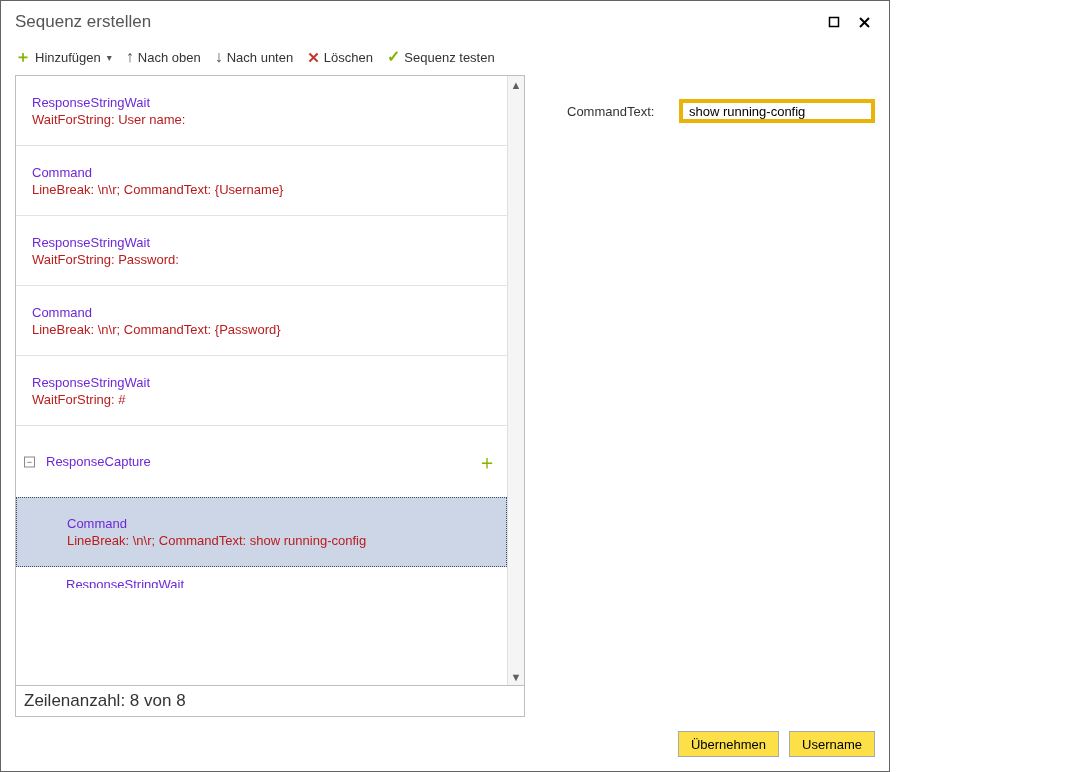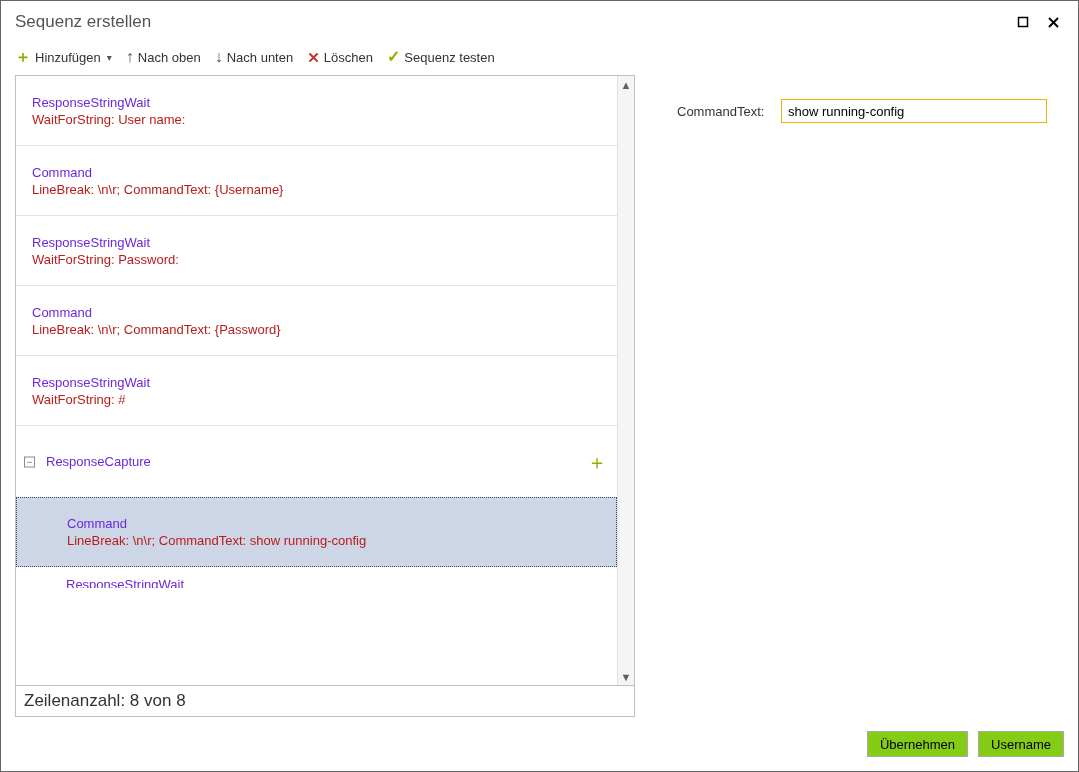--- a/index.html
+++ b/index.html
@@ -4,21 +4,21 @@
 <style>
   * { box-sizing: border-box; }
   html, body {
     margin: 0; padding: 0;
     font-family: "Segoe UI", Arial, sans-serif;
     font-size: 13px;
     color: #333;
     background: #ffffff;
   }
   .window {
-    width: 1079px;
+    width: 890px;
     height: 772px;
     border: 1px solid #636363;
     display: flex;
     flex-direction: column;
     position: relative;
   }
   .titlebar {
     height: 42px;
     display: flex;
     align-items: center;
@@ -153,45 +153,45 @@
   .form {
     padding-top: 24px;
     display:flex;
     flex-direction:column;
     gap: 12px;
     width: 370px;
   }
   .form-row {
     display:flex;
     align-items:center;
-    gap: 4px;
+    gap: 12px;
   }
   .form-row label {
     width: 100px;
     color:#333;
   }
   .form-row input {
     flex:1;
-    border:1px solid #eab308;
+    border:4px solid #eab308;
     height:24px;
     padding:2px 6px;
     font-family:inherit;
     font-size:13px;
   }
 
   
   .footer {
     display:flex;
     justify-content:flex-end;
     gap:10px;
     padding: 14px;
   }
   .btn {
     border:1px solid #aaa;
-    background:#84cc16;
+    background:#fde047;
     height:26px;
     padding:0 12px;
     font-family:inherit;
     font-size:13px;
     cursor:pointer;
   }
 </style>
 </head>
 <body>
 

